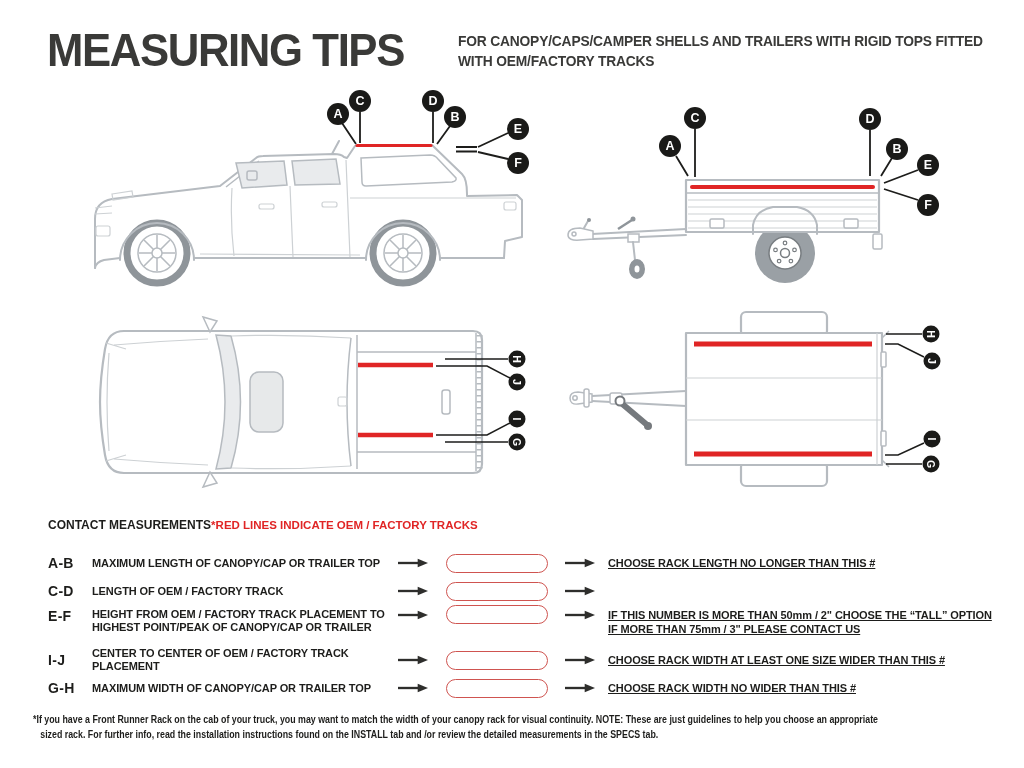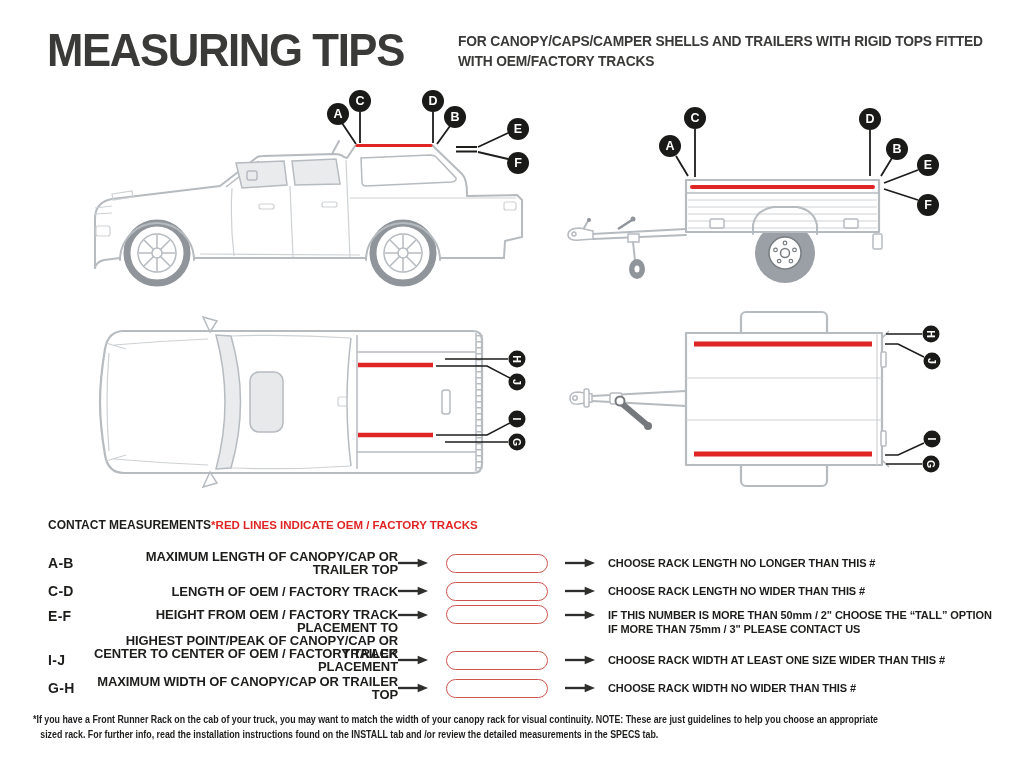--- a/index.html
+++ b/index.html
@@ -29,28 +29,28 @@
   .co text{fill:#fff;font-weight:bold;font-size:12.5px;text-anchor:middle;
            font-family:"Liberation Sans",sans-serif;}
   .co.sm text{font-size:10.5px;}
 
   .meas-head{position:absolute;left:48px;top:518px;font-size:12px;font-weight:bold;white-space:pre;}
   .meas-head .legend{color:var(--accent-red,#e02525);font-size:11.5px;}
   .rows{position:absolute;left:48px;top:549px;width:960px;}
   .m-row{display:flex;align-items:center;height:28px;}
   .m-row.tall{height:38px;align-items:flex-start;padding-top:3px;}
   .m-key{width:44px;font-weight:bold;font-size:14px;letter-spacing:.3px;}
-  .m-label{width:306px;font-weight:bold;font-size:13px;line-height:13px;white-space:pre-line;letter-spacing:-.1px;text-align:right;}
+  .m-label{width:306px;font-weight:bold;font-size:11px;line-height:13px;white-space:pre-line;letter-spacing:-.1px;}
   .arrow-col{width:48px;display:flex;}
   .arrow-col2{margin-left:17px;width:30px;display:flex;}
   .m-row.tall .arrow-col svg,.m-row.tall .arrow-col2 svg{margin-top:2px;}
   .pill{width:102px;height:19px;border:1.5px solid var(--pill-red,#cf5450);border-radius:11px;
         box-sizing:border-box;background:#fff;flex:none;}
   .m-row.tall .pill{margin-top:-3px;}
-  .m-result{margin-left:13px;font-weight:bold;font-size:11px;line-height:14px;white-space:pre-line;letter-spacing:-.1px;}
+  .m-result{margin-left:13px;font-weight:bold;font-size:11px;line-height:14px;white-space:pre-line;letter-spacing:-.1px;text-decoration:underline;}
   .arrow-icon{width:30px;height:10px;flex:none;}
   .footnote{position:absolute;left:33px;top:712px;width:1190px;font-size:11px;font-weight:bold;
         line-height:14.5px;white-space:pre;transform:scaleX(.803);transform-origin:0 0;
         padding-left:9px;text-indent:-9px;color:#1d1d1b;}
 </style>
 </head>
 <body>
 
 <div class="page">
 
@@ -320,21 +320,20 @@
             <polygon points="21,0.5 32,5 21,9.5" fill="#2e2e2c"></polygon>
           </svg>
         </div>
       <div class="pill"></div>
       <div class="arrow-col2">
           <svg class="arrow-icon" viewBox="0 0 32 10">
             <line x1="0" y1="5" x2="22" y2="5" stroke="#2e2e2c" stroke-width="2.5"></line>
             <polygon points="21,0.5 32,5 21,9.5" fill="#2e2e2c"></polygon>
           </svg>
         </div>
-      <div class="m-result">CHOOSE RACK LENGTH NO WIDER THAN THIS #</div>
     </div>
 
     <div class="m-row tall">
       <div class="m-key">E-F</div>
       <div class="m-label">HEIGHT FROM OEM / FACTORY TRACK PLACEMENT TO
 HIGHEST POINT/PEAK OF CANOPY/CAP OR TRAILER</div>
       <div class="arrow-col">
           <svg class="arrow-icon" viewBox="0 0 32 10">
             <line x1="0" y1="5" x2="22" y2="5" stroke="#2e2e2c" stroke-width="2.5"></line>
             <polygon points="21,0.5 32,5 21,9.5" fill="#2e2e2c"></polygon>

